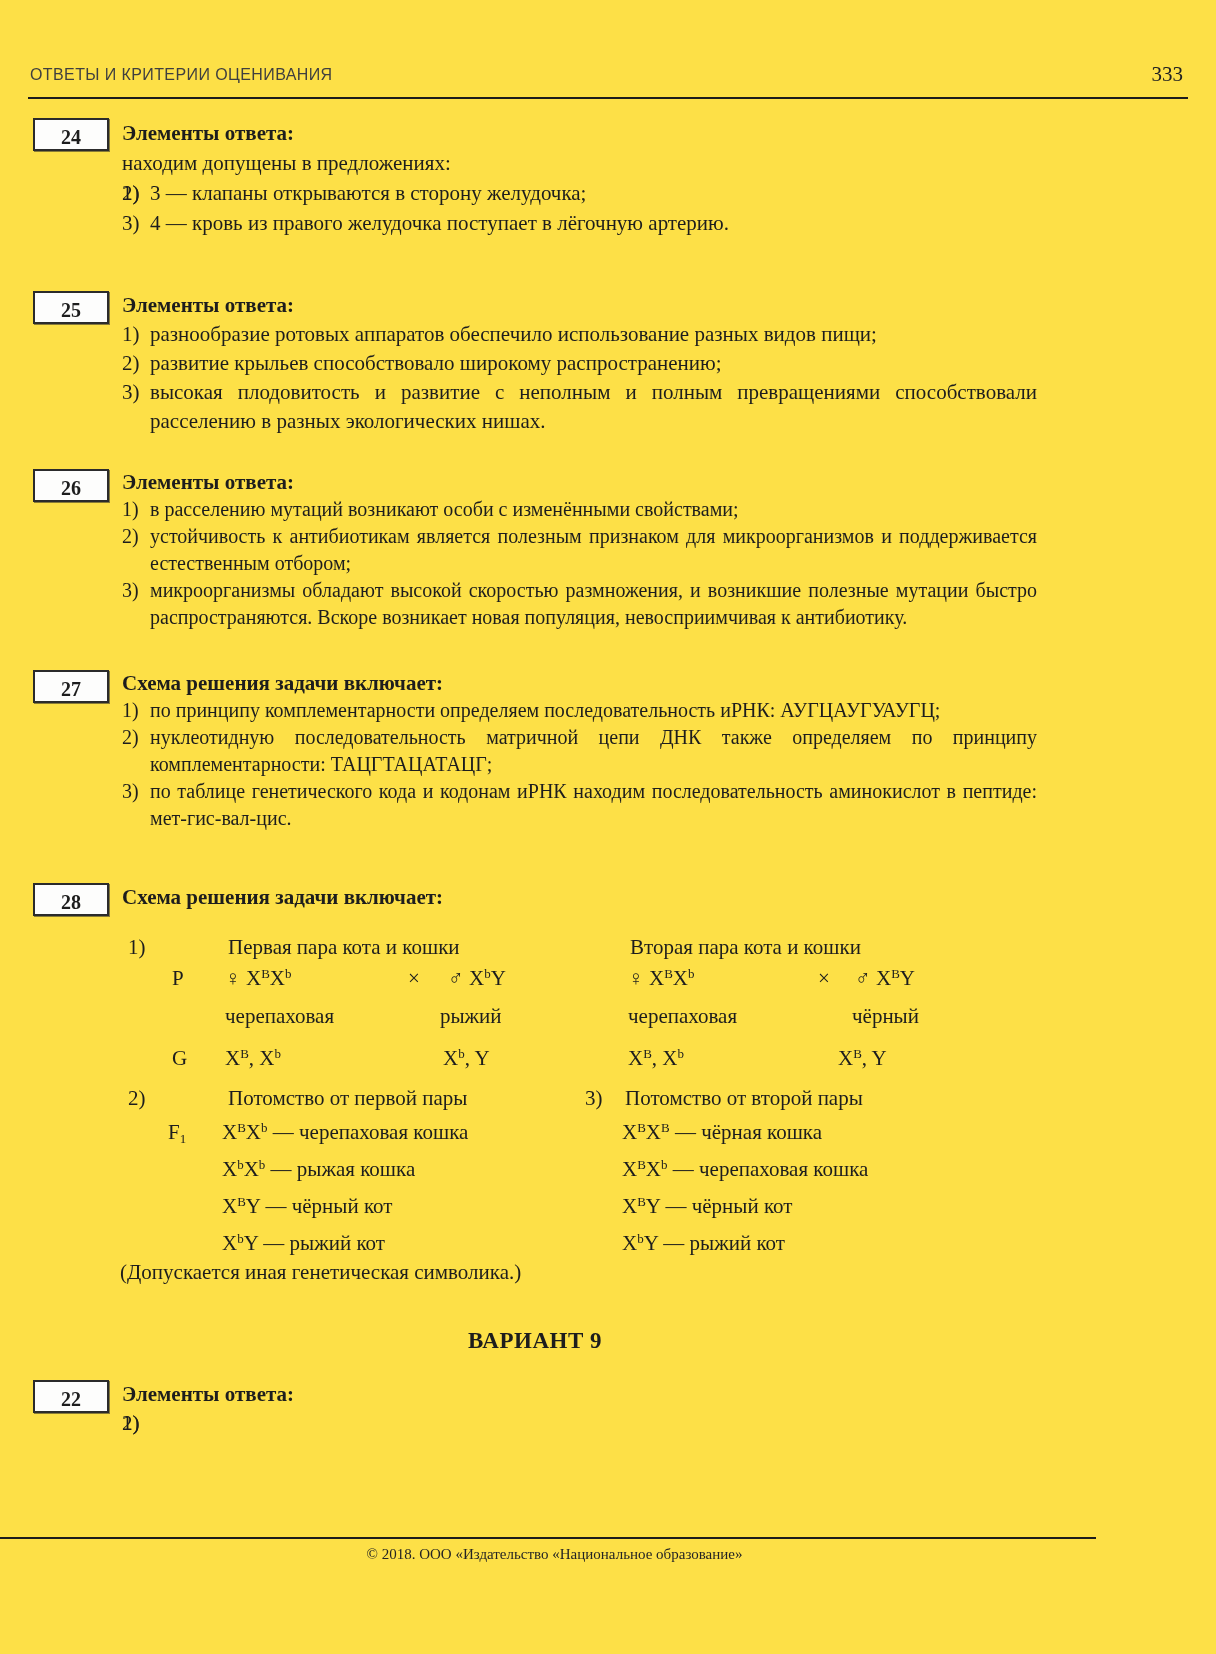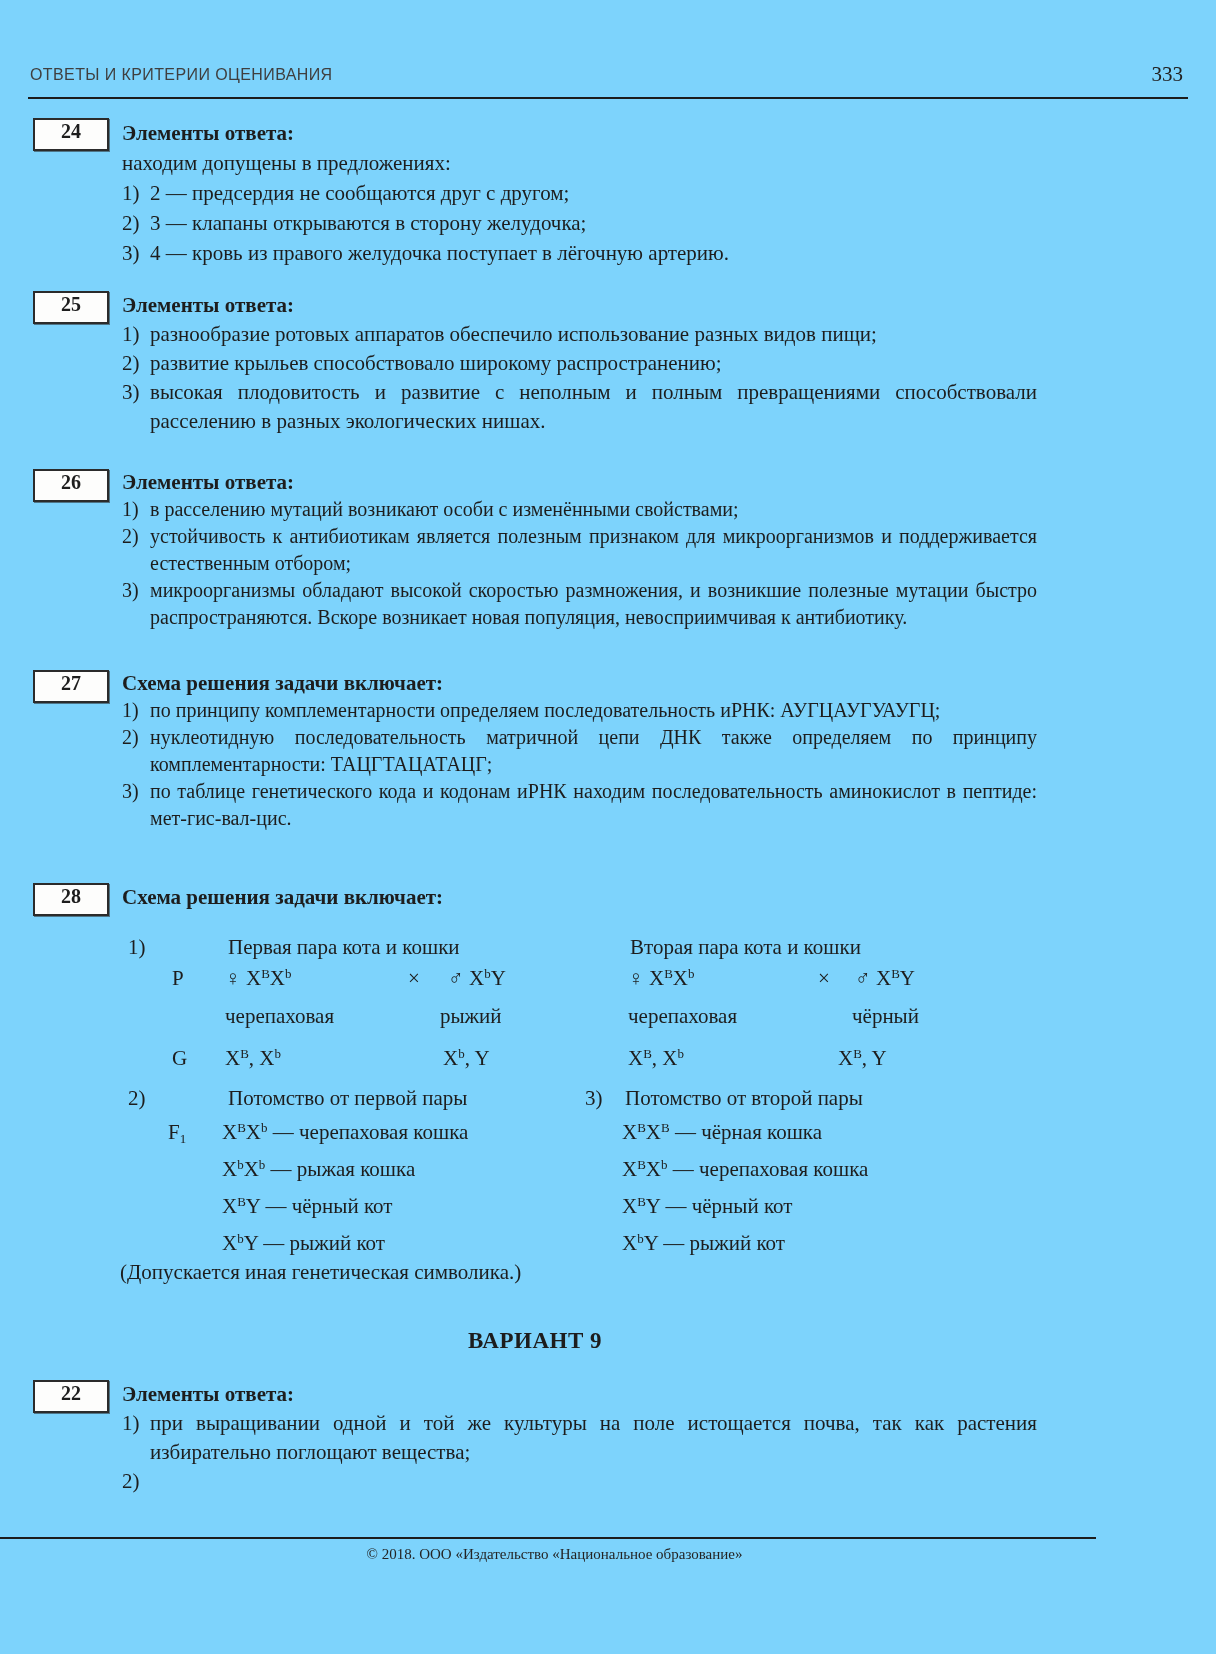--- a/index.html
+++ b/index.html
@@ -1,19 +1,19 @@
 <!DOCTYPE html>
 <html><head>
 <meta charset="utf-8">
 <style>
   html,body{margin:0;padding:0;background:#e8e8e8;}
   .page{
     position:relative;
     width:1216px;height:1654px;
-    background:#7dd3fc;
+    background:#fde047;
     font-family:"Liberation Serif","DejaVu Serif",serif;
     color:#1d1d1d;
     overflow:hidden;
   }
   
   .header-title{
     position:absolute;left:30px;top:66px;
     font-family:"Liberation Sans","DejaVu Sans",sans-serif;
     font-size:16px;letter-spacing:.4px;color:#3f3f3f;
   }
@@ -24,21 +24,21 @@
   .header-rule{
     position:absolute;left:28px;top:97px;width:1160px;height:2px;
     background:#1c1c1c;
   }
   
   .block{position:absolute;left:33px;display:flex;align-items:flex-start;}
   .numbox{
     width:72px;height:29px;flex:0 0 72px;
     border:2px solid #2b2b2b;
     box-shadow:1px 1px 0 rgba(40,40,40,.55);
-    display:flex;align-items:flex-start;justify-content:center;
+    display:flex;align-items:flex-end;justify-content:center;
     font-weight:bold;font-size:20px;background:#fdfdfc;
     margin-right:13px;
   }
   .content{width:915px;text-align:justify;}
   .fs21{font-size:21px;}
   .fs20{font-size:20px;}
   .lh30{line-height:30px;}
   .lh29{line-height:29px;}
   .lh27{line-height:27px;}
   .bheading{font-weight:bold;}
@@ -68,21 +68,21 @@
   <div class="page-number">333</div>
   <div class="header-rule"></div>
 
   <section class="block" style="top:118px">
     <div class="numbox">
         <span>24</span>
       </div>
     <div class="content fs21 lh30">
       <div class="bheading">Элементы ответа:</div>
       <div>находим допущены в предложениях:</div>
-      <div class="item"><span class="marker">1)</span><span>2 — предсердия не сообщаются друг с другом;</span></div>
+      <div class="item"><span class="marker">1)</span></div>
       <div class="item"><span class="marker">2)</span><span>3 — клапаны открываются в сторону желудочка;</span></div>
       <div class="item"><span class="marker">3)</span><span>4 — кровь из правого желудочка поступает в лёгочную артерию.</span></div>
     </div>
   </section>
 
   <section class="block" style="top:291px">
     <div class="numbox">
         <span>25</span>
       </div>
     <div class="content fs21 lh29">
@@ -170,21 +170,21 @@
   </div>
 
   <div class="variant">ВАРИАНТ 9</div>
 
   <section class="block" style="top:1380px">
     <div class="numbox">
         <span>22</span>
       </div>
     <div class="content fs21 lh29">
       <div class="bheading">Элементы ответа:</div>
-      <div class="item"><span class="marker">1)</span><span>при выращивании одной и той же культуры на поле истощается почва, так как растения избирательно поглощают вещества;</span></div>
+      <div class="item"><span class="marker">1)</span></div>
       <div class="item"><span class="marker">2)</span></div>
     </div>
   </section>
 
   <div class="footer-rule"></div>
   <div class="footer-line1">© 2018. ООО «Издательство «Национальное образование»</div>
 
 </div>
 
 </body></html>

